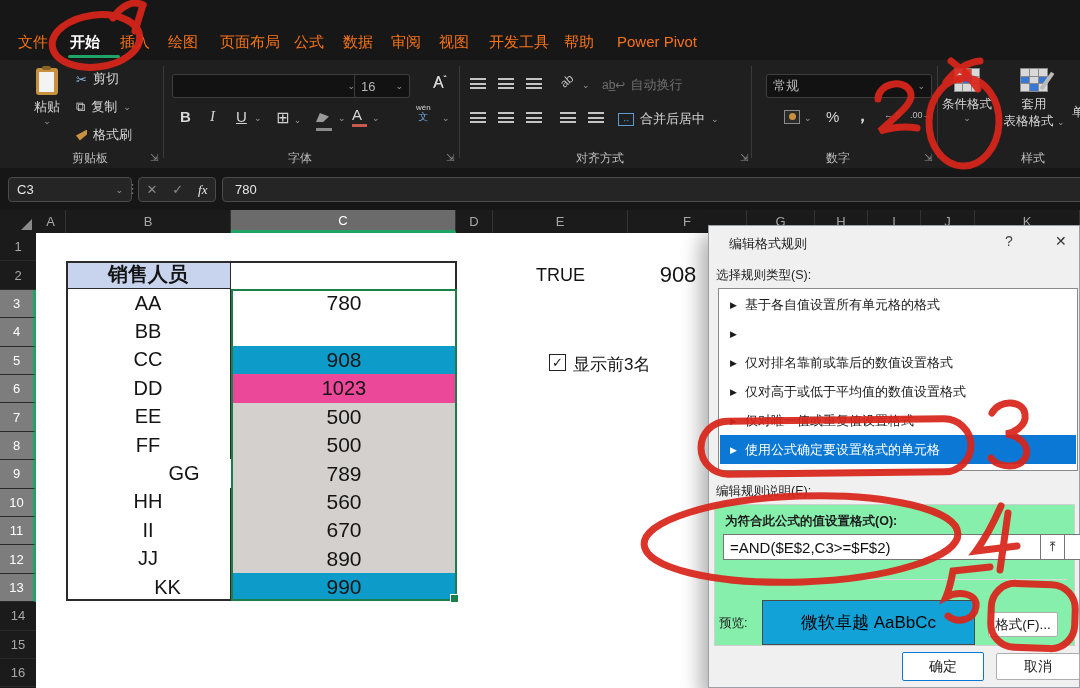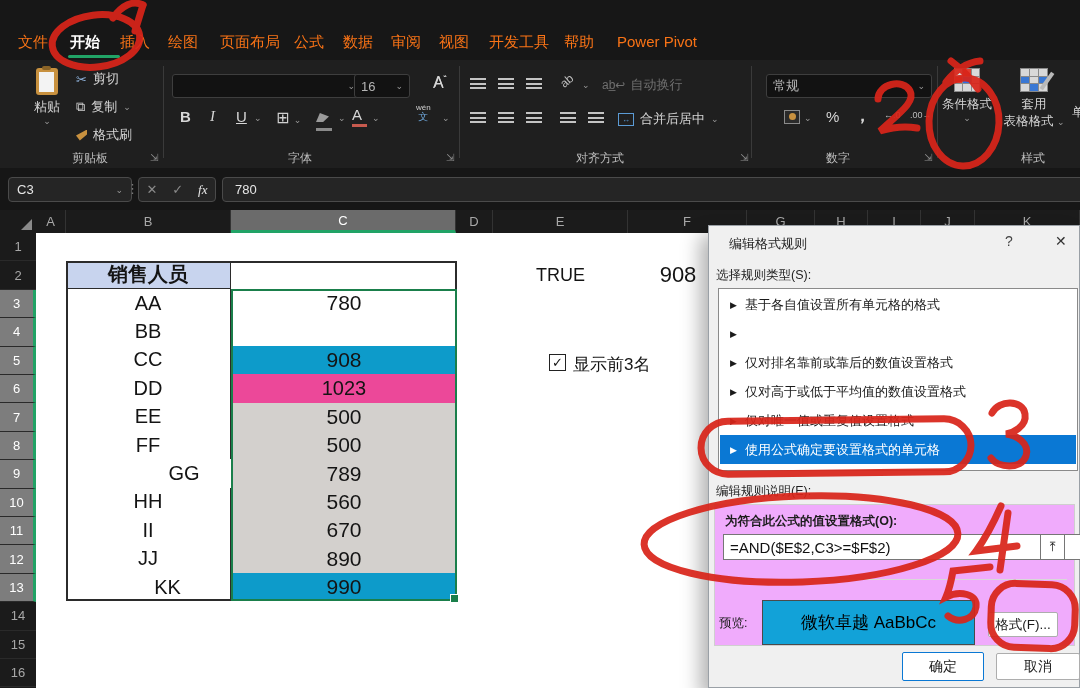--- a/index.html
+++ b/index.html
@@ -43,21 +43,21 @@
   .cell{position:absolute;display:flex;align-items:center;justify-content:center;color:#141414;box-sizing:border-box;}
   
   #dialog{position:absolute;left:708px;top:225px;width:372px;height:463px;background:#f0f0f0;
           border:1px solid #9aa0a6;box-sizing:border-box;box-shadow:-8px 10px 18px rgba(0,0,0,.3);color:#1d1d1d;}
   .dlg-label{position:absolute;font-size:12.5px;color:#1d1d1d;}
   #rule-list{position:absolute;left:9px;top:62px;width:360px;height:183px;background:#fff;border:1px solid #8a8a8a;box-sizing:border-box;}
   .rule-item{position:absolute;left:1px;width:356px;height:29px;display:flex;align-items:center;font-size:13px;color:#1a1a1a;cursor:default;}
   .rule-item .tri{font-size:9px;margin:0 8px 0 10px;color:#1a1a1a;}
   .rule-item.sel{background:#0a78d4;color:#fff;}
   .rule-item.sel .tri{color:#fff;}
-  #groupbox{position:absolute;left:5px;top:278px;width:361px;height:142px;background:#f0abfc;border:1px solid #cfcfcf;box-sizing:border-box;}
+  #groupbox{position:absolute;left:5px;top:278px;width:361px;height:142px;background:#86efac;border:1px solid #cfcfcf;box-sizing:border-box;}
   .btn{position:absolute;background:#fff;border:1px solid #adadad;border-radius:2px;font-size:13.5px;color:#1a1a1a;
        display:flex;align-items:center;justify-content:center;cursor:default;box-sizing:border-box;}
   
   #annot{position:absolute;left:0;top:0;pointer-events:none;}
 </style>
 </head>
 <body>
 
 <div id="app">
 

